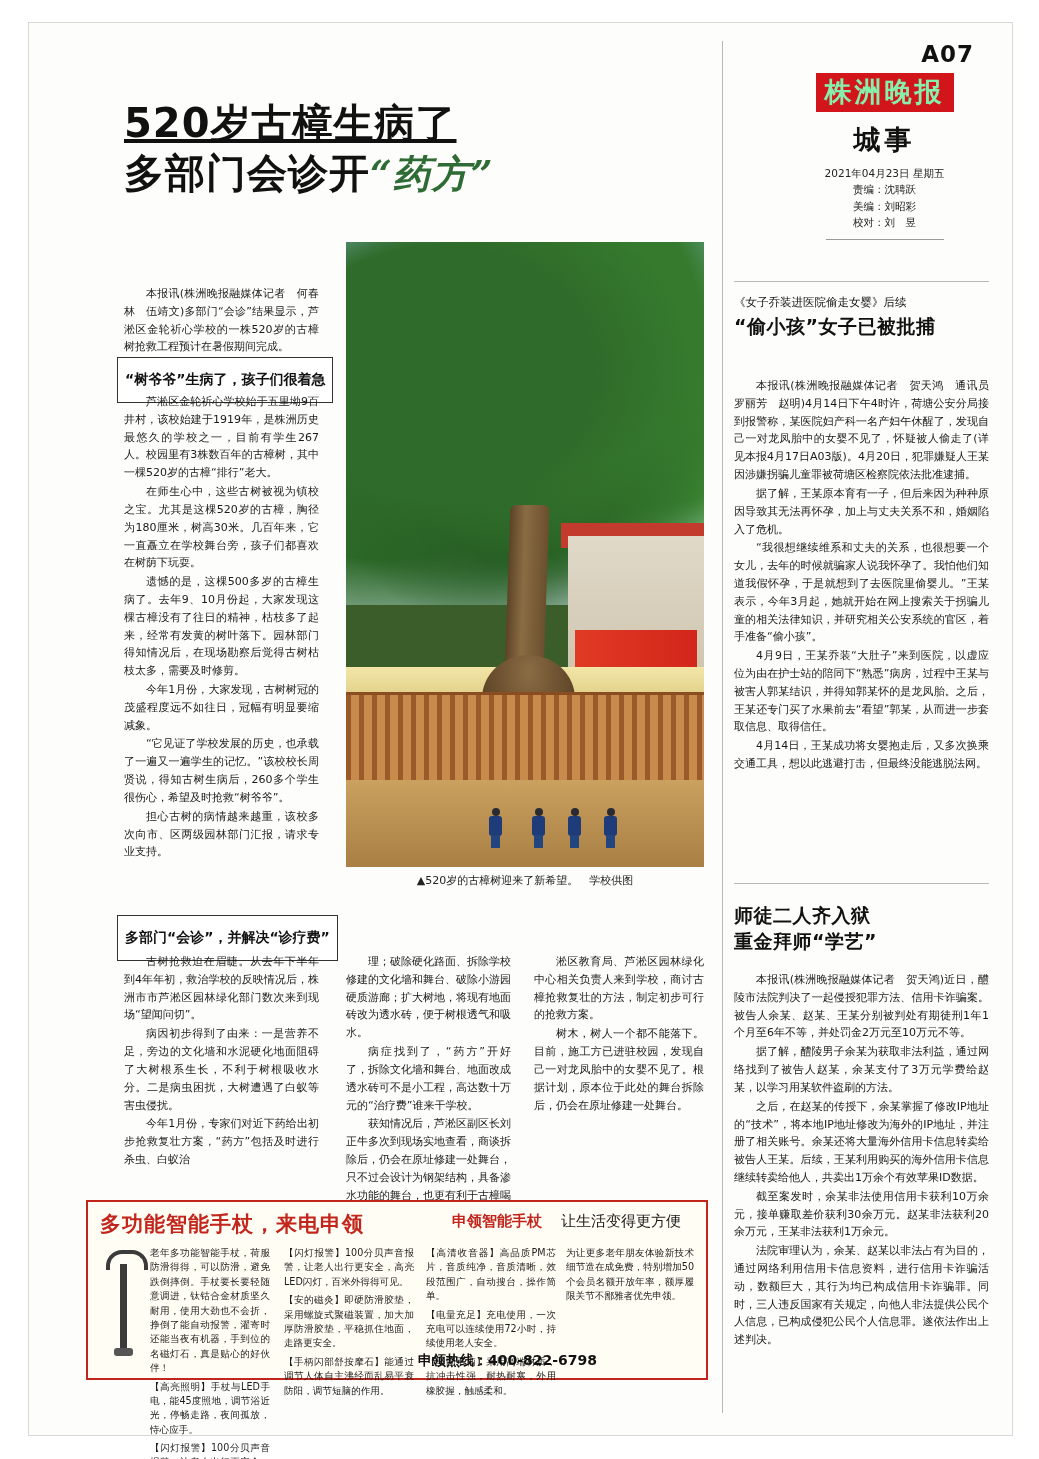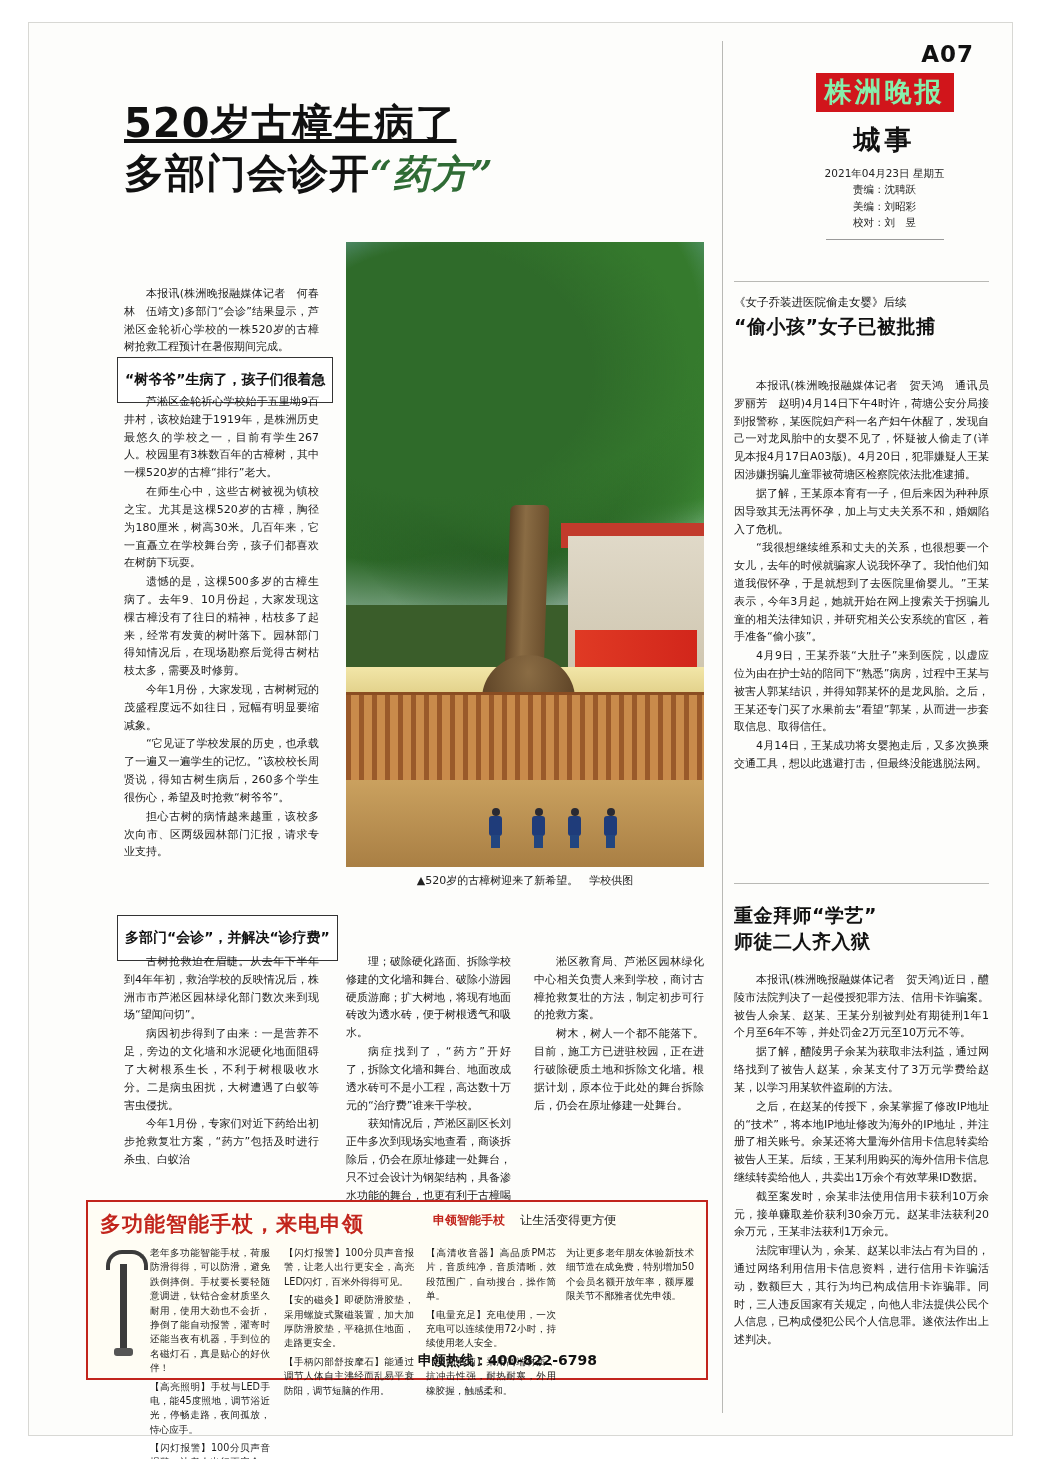--- a/index.html
+++ b/index.html
@@ -224,22 +224,22 @@
     height: 176px;
     border: 2px solid #c2251c;
     background: #fffdf4;
   }
   .ad-title {
     position: absolute; left: 12px; top: 8px;
     font-size: 21px; font-weight: bold; color: #c2251c;
     letter-spacing: 1px;
   }
   .ad-tag {
-    position: absolute; left: 345px; top: 10px;
-    font-size: 12px; color: #1a1a1a;
+    position: absolute; left: 364px; top: 10px;
+    font-size: 15px; color: #1a1a1a;
   }
   .ad-tag .hl { color: #c2251c; font-weight: bold; }
   .ad-col {
     position: absolute;
     font-size: 9.6px;
     line-height: 1.5;
     color: #1c1c1c;
     text-align: justify;
   }
   .ad-hot {
@@ -321,21 +321,21 @@
       <p>病因初步得到了由来：一是营养不足，旁边的文化墙和水泥硬化地面阻碍了大树根系生长，不利于树根吸收水分。二是病虫困扰，大树遭遇了白蚁等害虫侵扰。</p>
       <p>今年1月份，专家们对近下药给出初步抢救复壮方案，“药方”包括及时进行杀虫、白蚁治</p>
     </div>
     <div class="col" style="left:317px; top:930px; width:165px;">
       <p>理；破除硬化路面、拆除学校修建的文化墙和舞台、破除小游园硬质游廊；扩大树地，将现有地面砖改为透水砖，便于树根透气和吸水。</p>
       <p>病症找到了，“药方”开好了，拆除文化墙和舞台、地面改成透水砖可不是小工程，高达数十万元的“治疗费”谁来干学校。</p>
       <p>获知情况后，芦淞区副区长刘正牛多次到现场实地查看，商谈拆除后，仍会在原址修建一处舞台，只不过会设计为钢架结构，具备渗水功能的舞台，也更有利于古樟喝水，又方便孩子们在树荫下玩耍和开展活动。</p>
     </div>
     <div class="col" style="left:505px; top:930px; width:170px;">
       <p>淞区教育局、芦淞区园林绿化中心相关负责人来到学校，商讨古樟抢救复壮的方法，制定初步可行的抢救方案。</p>
-      <p>树木，树人一个都不能落下。目前，施工方已进驻校园，正在进行破除硬质土地和拆除文化墙。根据计划，原本位于此处的舞台拆除后，仍会在原址修建一处舞台。</p>
+      <p>树木，树人一个都不能落下。目前，施工方已进驻校园，发现自己一对龙凤胎中的女婴不见了。根据计划，原本位于此处的舞台拆除后，仍会在原址修建一处舞台。</p>
     </div>
 
     <div class="photo">
       <div class="sky"></div>
       <div class="canopy"></div>
       <div class="bldg-roof"></div>
       <div class="bldg"></div>
       <div class="banner"></div>
       <div class="trunk"></div>
       <div class="wall"></div>
@@ -404,22 +404,22 @@
     </div>
     <div class="col" style="left:705px; top:330px; width:255px;margin-top:24px;">
       <p>本报讯(株洲晚报融媒体记者　贺天鸿　通讯员　罗丽芳　赵明)4月14日下午4时许，荷塘公安分局接到报警称，某医院妇产科一名产妇午休醒了，发现自己一对龙凤胎中的女婴不见了，怀疑被人偷走了(详见本报4月17日A03版)。4月20日，犯罪嫌疑人王某因涉嫌拐骗儿童罪被荷塘区检察院依法批准逮捕。</p>
       <p>据了解，王某原本育有一子，但后来因为种种原因导致其无法再怀孕，加上与丈夫关系不和，婚姻陷入了危机。</p>
       <p>“我很想继续维系和丈夫的关系，也很想要一个女儿，去年的时候就骗家人说我怀孕了。我怕他们知道我假怀孕，于是就想到了去医院里偷婴儿。”王某表示，今年3月起，她就开始在网上搜索关于拐骗儿童的相关法律知识，并研究相关公安系统的官区，着手准备“偷小孩”。</p>
       <p>4月9日，王某乔装“大肚子”来到医院，以虚应位为由在护士站的陪同下“熟悉”病房，过程中王某与被害人郭某结识，并得知郭某怀的是龙凤胎。之后，王某还专门买了水果前去“看望”郭某，从而进一步套取信息、取得信任。</p>
       <p>4月14日，王某成功将女婴抱走后，又多次换乘交通工具，想以此逃避打击，但最终没能逃脱法网。</p>
     </div>
 
     <div style="position:absolute; left:705px; top:880px; width:255px;">
+      <div class="rh-title">师徒二人齐入狱</div>
       <div class="rh-title">重金拜师“学艺”</div>
-      <div class="rh-title">师徒二人齐入狱</div>
     </div>
     <div class="col" style="left:705px; top:948px; width:255px;">
       <p>本报讯(株洲晚报融媒体记者　贺天鸿)近日，醴陵市法院判决了一起侵授犯罪方法、信用卡诈骗案。被告人余某、赵某、王某分别被判处有期徒刑1年1个月至6年不等，并处罚金2万元至10万元不等。</p>
       <p>据了解，醴陵男子余某为获取非法利益，通过网络找到了被告人赵某，余某支付了3万元学费给赵某，以学习用某软件盗刷的方法。</p>
       <p>之后，在赵某的传授下，余某掌握了修改IP地址的“技术”，将本地IP地址修改为海外的IP地址，并注册了相关账号。余某还将大量海外信用卡信息转卖给被告人王某。后续，王某利用购买的海外信用卡信息继续转卖给他人，共卖出1万余个有效苹果ID数据。</p>
       <p>截至案发时，余某非法使用信用卡获利10万余元，接单赚取差价获利30余万元。赵某非法获利20余万元，王某非法获利1万余元。</p>
       <p>法院审理认为，余某、赵某以非法占有为目的，通过网络利用信用卡信息资料，进行信用卡诈骗活动，数额巨大，其行为均已构成信用卡诈骗罪。同时，三人违反国家有关规定，向他人非法提供公民个人信息，已构成侵犯公民个人信息罪。遂依法作出上述判决。</p>
     </div>
 
   </div>

